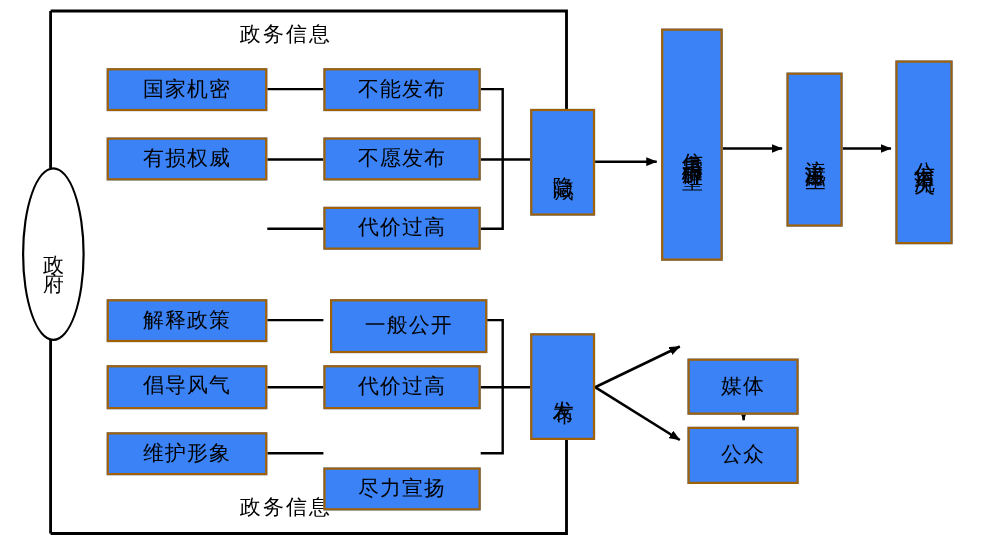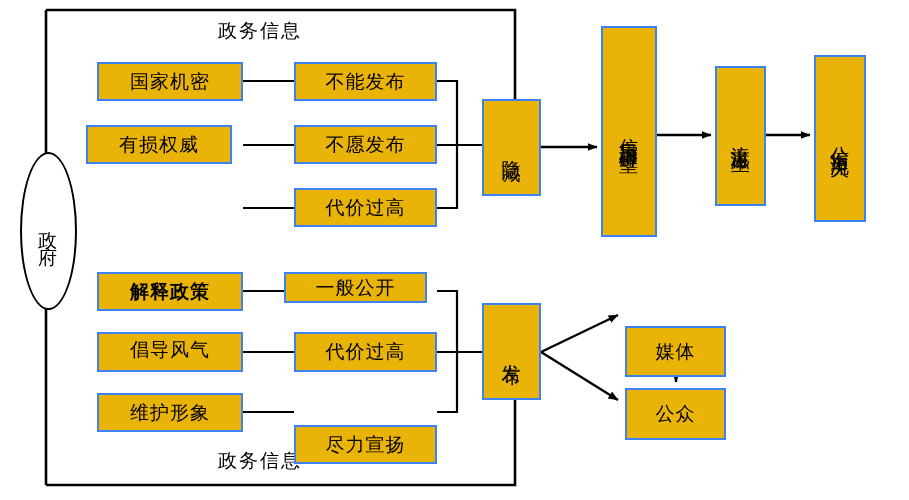--- a/index.html
+++ b/index.html
@@ -1,19 +1,19 @@
 <!DOCTYPE html>
 <html><head>
 <meta charset="utf-8">
 <style>
   html,body{margin:0;padding:0;background:#ffffff;}
   body{width:909px;height:500px;font-family:"DejaVu Sans","Liberation Sans",sans-serif;}
   #stage{position:relative;width:909px;height:500px;overflow:hidden;background:#fff;text-align:center;}
   #wires{position:absolute;left:0;top:0;width:909px;height:500px;}
-  .node{position:absolute;box-sizing:border-box;border:2px solid #3b82f6;background:#eab308;
+  .node{position:absolute;box-sizing:border-box;border:2px solid #a16207;background:#3b82f6;
         display:flex;align-items:center;justify-content:center;color:#000;}
   .node .t{font-size:19px;line-height:1.05;letter-spacing:1px;white-space:nowrap;}
   .vtext .t{writing-mode:vertical-rl;text-orientation:upright;letter-spacing:3px;line-height:1.0;}
   .caption{position:absolute;font-size:19px;letter-spacing:2px;color:#000;white-space:nowrap;}
   .ell{position:absolute;box-sizing:border-box;border:2px solid #000;border-radius:50%;
        background:#fff;display:flex;align-items:center;justify-content:center;}
   .ell .t{writing-mode:vertical-rl;text-orientation:upright;font-size:19px;letter-spacing:14px;}
 </style>
 </head>
 <body>
@@ -65,49 +65,49 @@
   <div class="caption" style="left:218px;top:18px;">政务信息</div>
   <div class="caption" style="left:218px;top:448px;">政务信息</div>
 
   <div class="ell" style="left:20px;top:152px;width:57px;height:158px;">
     <span class="t">政府</span>
   </div>
 
   <div class="node" style="left:97px;top:62px;width:146px;height:39px;">
     <span class="t">国家机密</span>
   </div>
-  <div class="node" style="left:86px;top:125px;width:146px;height:39px;">
+  <div class="node" style="left:97px;top:125px;width:146px;height:39px;">
     <span class="t">有损权威</span>
   </div>
 
   <div class="node" style="left:294px;top:62px;width:143px;height:39px;">
     <span class="t">不能发布</span>
   </div>
   <div class="node" style="left:294px;top:125px;width:143px;height:39px;">
     <span class="t">不愿发布</span>
   </div>
   <div class="node" style="left:294px;top:188px;width:143px;height:39px;">
     <span class="t">代价过高</span>
   </div>
 
   <div class="node vtext" style="left:482px;top:99px;width:59px;height:97px;">
     <span class="t">隐藏</span>
   </div>
 
-  <div class="node" style="left:97px;top:272px;width:146px;height:39px;font-weight:bold;">
+  <div class="node" style="left:97px;top:272px;width:146px;height:39px;">
     <span class="t">解释政策</span>
   </div>
   <div class="node" style="left:97px;top:332px;width:146px;height:40px;font-family:Liberation Mono, monospace;">
     <span class="t">倡导风气</span>
   </div>
   <div class="node" style="left:97px;top:393px;width:146px;height:39px;">
     <span class="t">维护形象</span>
   </div>
 
-  <div class="node" style="left:284px;top:272px;width:143px;height:31px;">
+  <div class="node" style="left:300px;top:272px;width:143px;height:49px;">
     <span class="t">一般公开</span>
   </div>
   <div class="node" style="left:294px;top:332px;width:143px;height:40px;">
     <span class="t">代价过高</span>
   </div>
   <div class="node" style="left:294px;top:393px;width:143px;height:39px;margin-top:32px;">
     <span class="t">尽力宣扬</span>
   </div>
 
   <div class="node vtext" style="left:482px;top:303px;width:59px;height:97px;">

